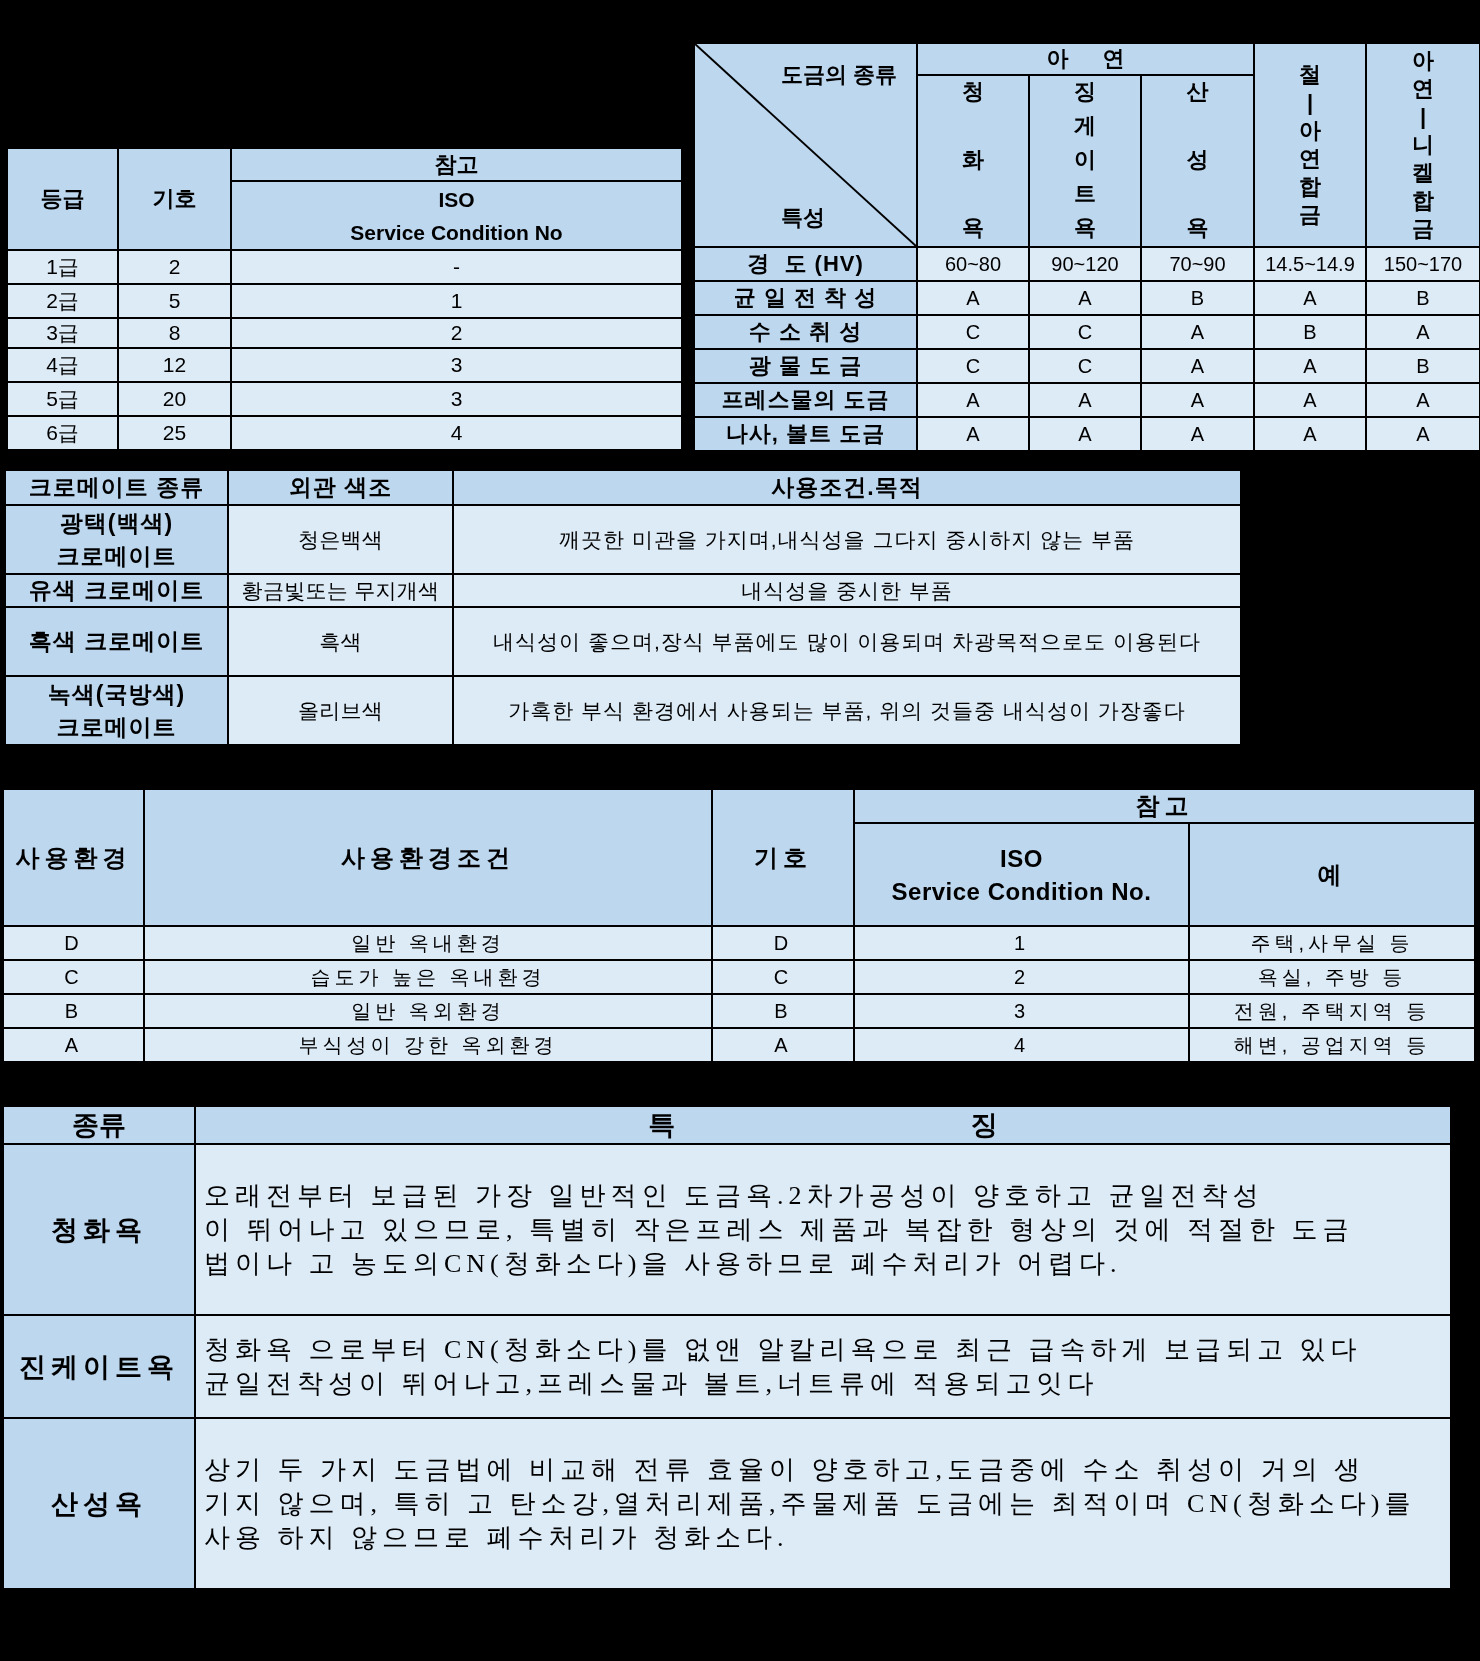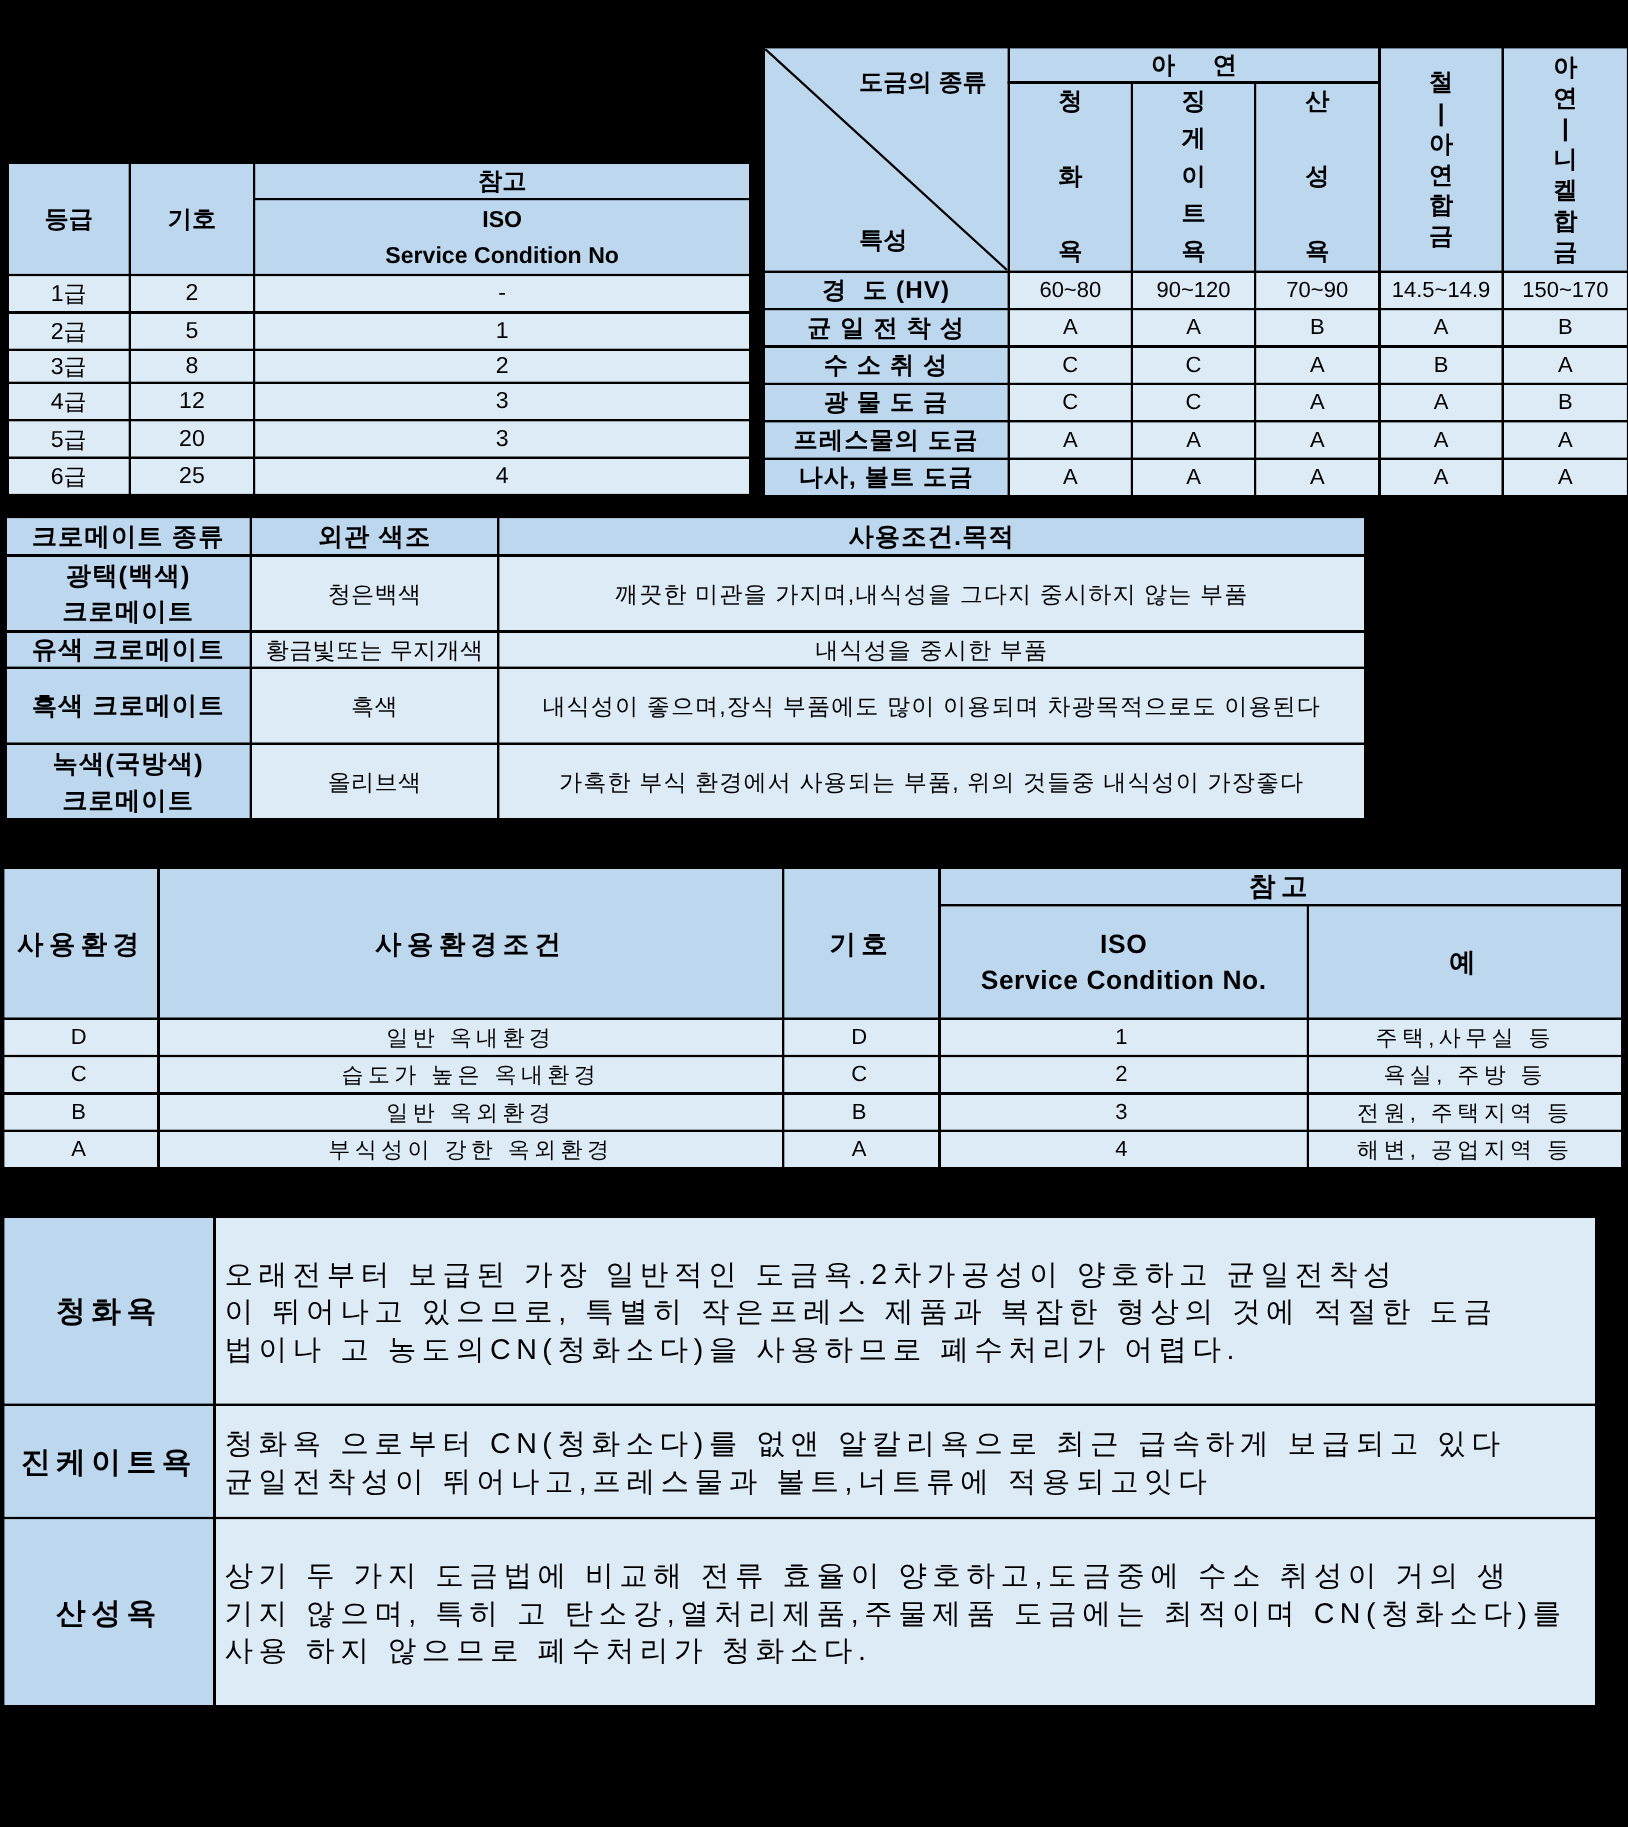--- a/index.html
+++ b/index.html
@@ -45,21 +45,21 @@
     
     .t4 td.h { font-size: 24px; letter-spacing: 5px; }
     .t4 td.h.latin div { letter-spacing: 0.5px; line-height: 33px; }
     .t4 td.b { font-size: 20px; letter-spacing: 4px; }
 
     
     .t5 td.h { font-size: 27px; }
     .t5 .feat { white-space: pre; word-spacing: 288px; }
     .t5 .bl { font-size: 28px; letter-spacing: 5px; }
     .t5 td.desc { text-align: left; padding-left: 8px; font-size: 26px; letter-spacing: 5px; }
-    .t5 td.desc div { line-height: 34px; }
+    .t5 td.desc div { line-height: 34px; font-family: Liberation Serif, serif; }
   </style>
 </head>
 <body>
 
 <table class="tbl t1" style="left:6px;top:147px;width:675px;">
   <colgroup>
       <col style="width:111px">
       <col style="width:113px">
       <col style="width:451px">
     </colgroup>
@@ -320,20 +320,24 @@
   </tr>
 </tbody>
   </table>
 
 <table class="tbl t5" style="left:2px;top:1105px;width:1448px;">
   <colgroup>
       <col style="width:192px">
       <col style="width:1256px">
     </colgroup>
   <tbody>
+      <tr style="height:36px">
+    <td class="h">종류</td>
+    <td class="h feat">특 징</td>
+  </tr>
   <tr style="height:171px">
     <td class="h bl">청화욕</td>
     <td class="b desc">
       <div>오래전부터 보급된 가장 일반적인 도금욕.2차가공성이 양호하고 균일전착성</div>
       <div>이 뛰어나고 있으므로, 특별히 작은프레스 제품과 복잡한 형상의 것에 적절한 도금</div>
       <div>법이나 고 농도의CN(청화소다)을 사용하므로 폐수처리가 어렵다.</div>
     </td>
   </tr>
   <tr style="height:103px">
     <td class="h bl">진케이트욕</td>

